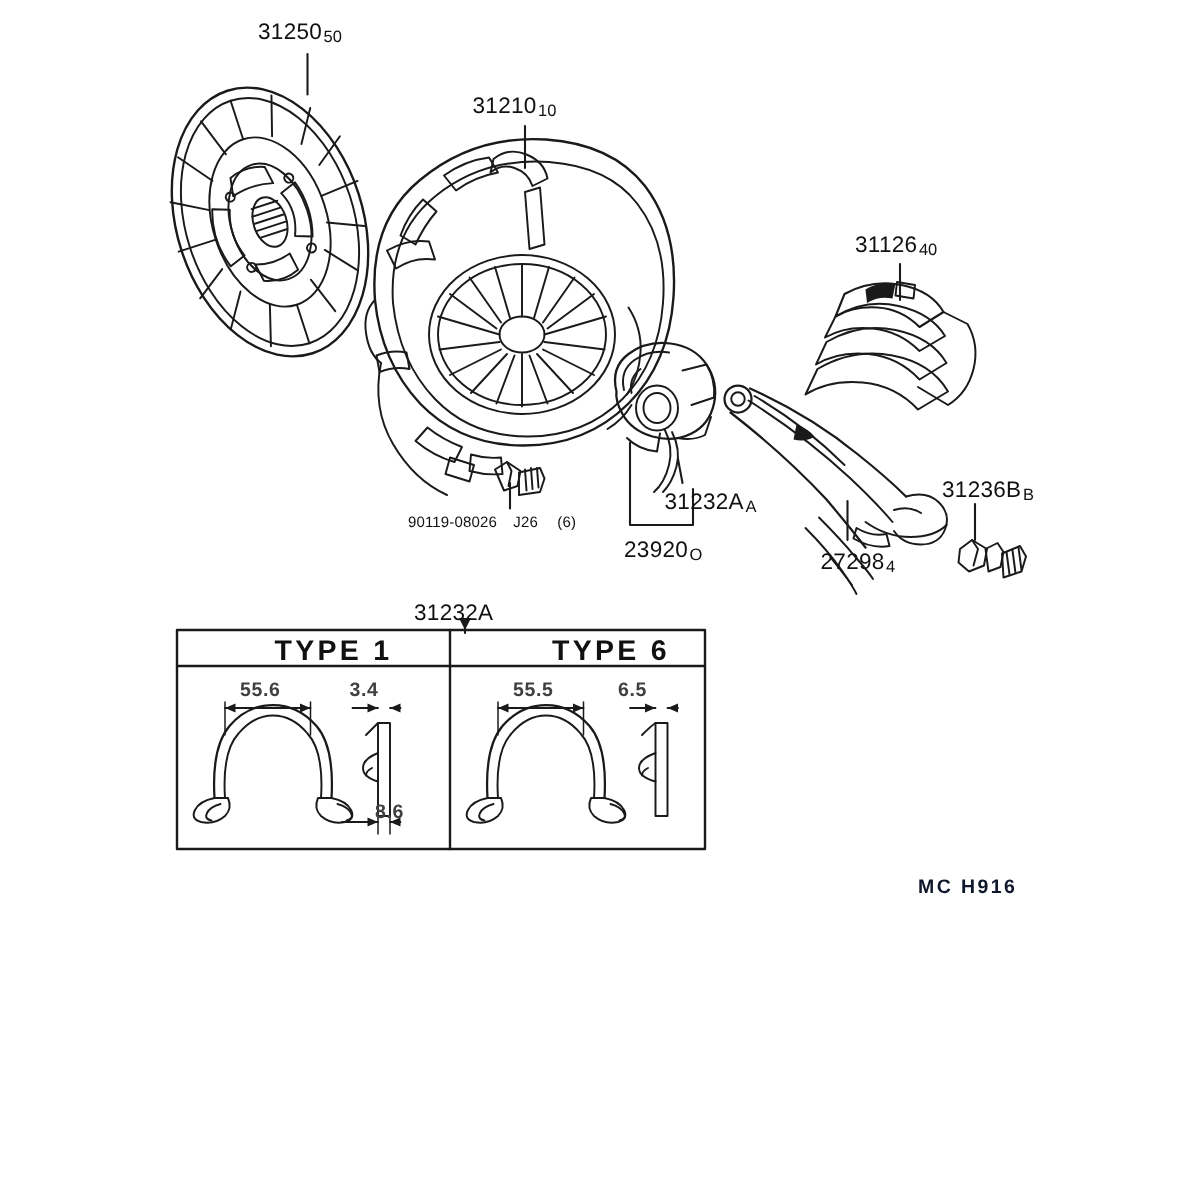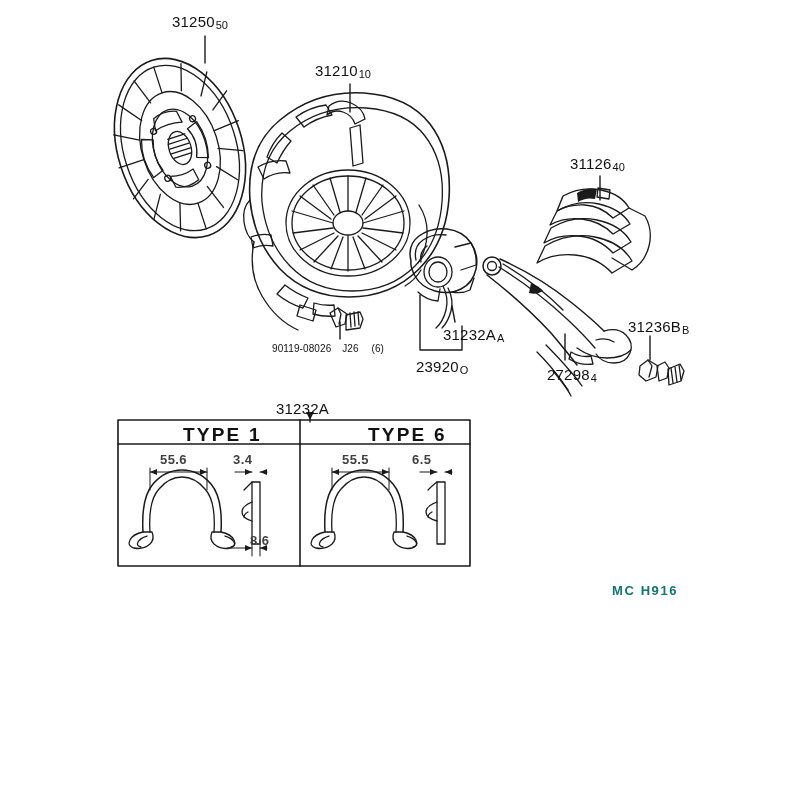--- a/index.html
+++ b/index.html
@@ -53,21 +53,21 @@
     position: absolute;
     font-size: 13px;
     font-weight: bold;
     color: #404040;
     letter-spacing: 0.4px;
   }
   .mc-code {
     position: absolute;
     font-size: 13px;
     font-weight: bold;
-    color: #0f766e;
+    color: #0f172a;
     letter-spacing: 1.6px;
   }
   #footer-bar {
     position: absolute;
     left: 0;
     top: 720px;
     width: 800px;
     height: 80px;
   }
 </style>

